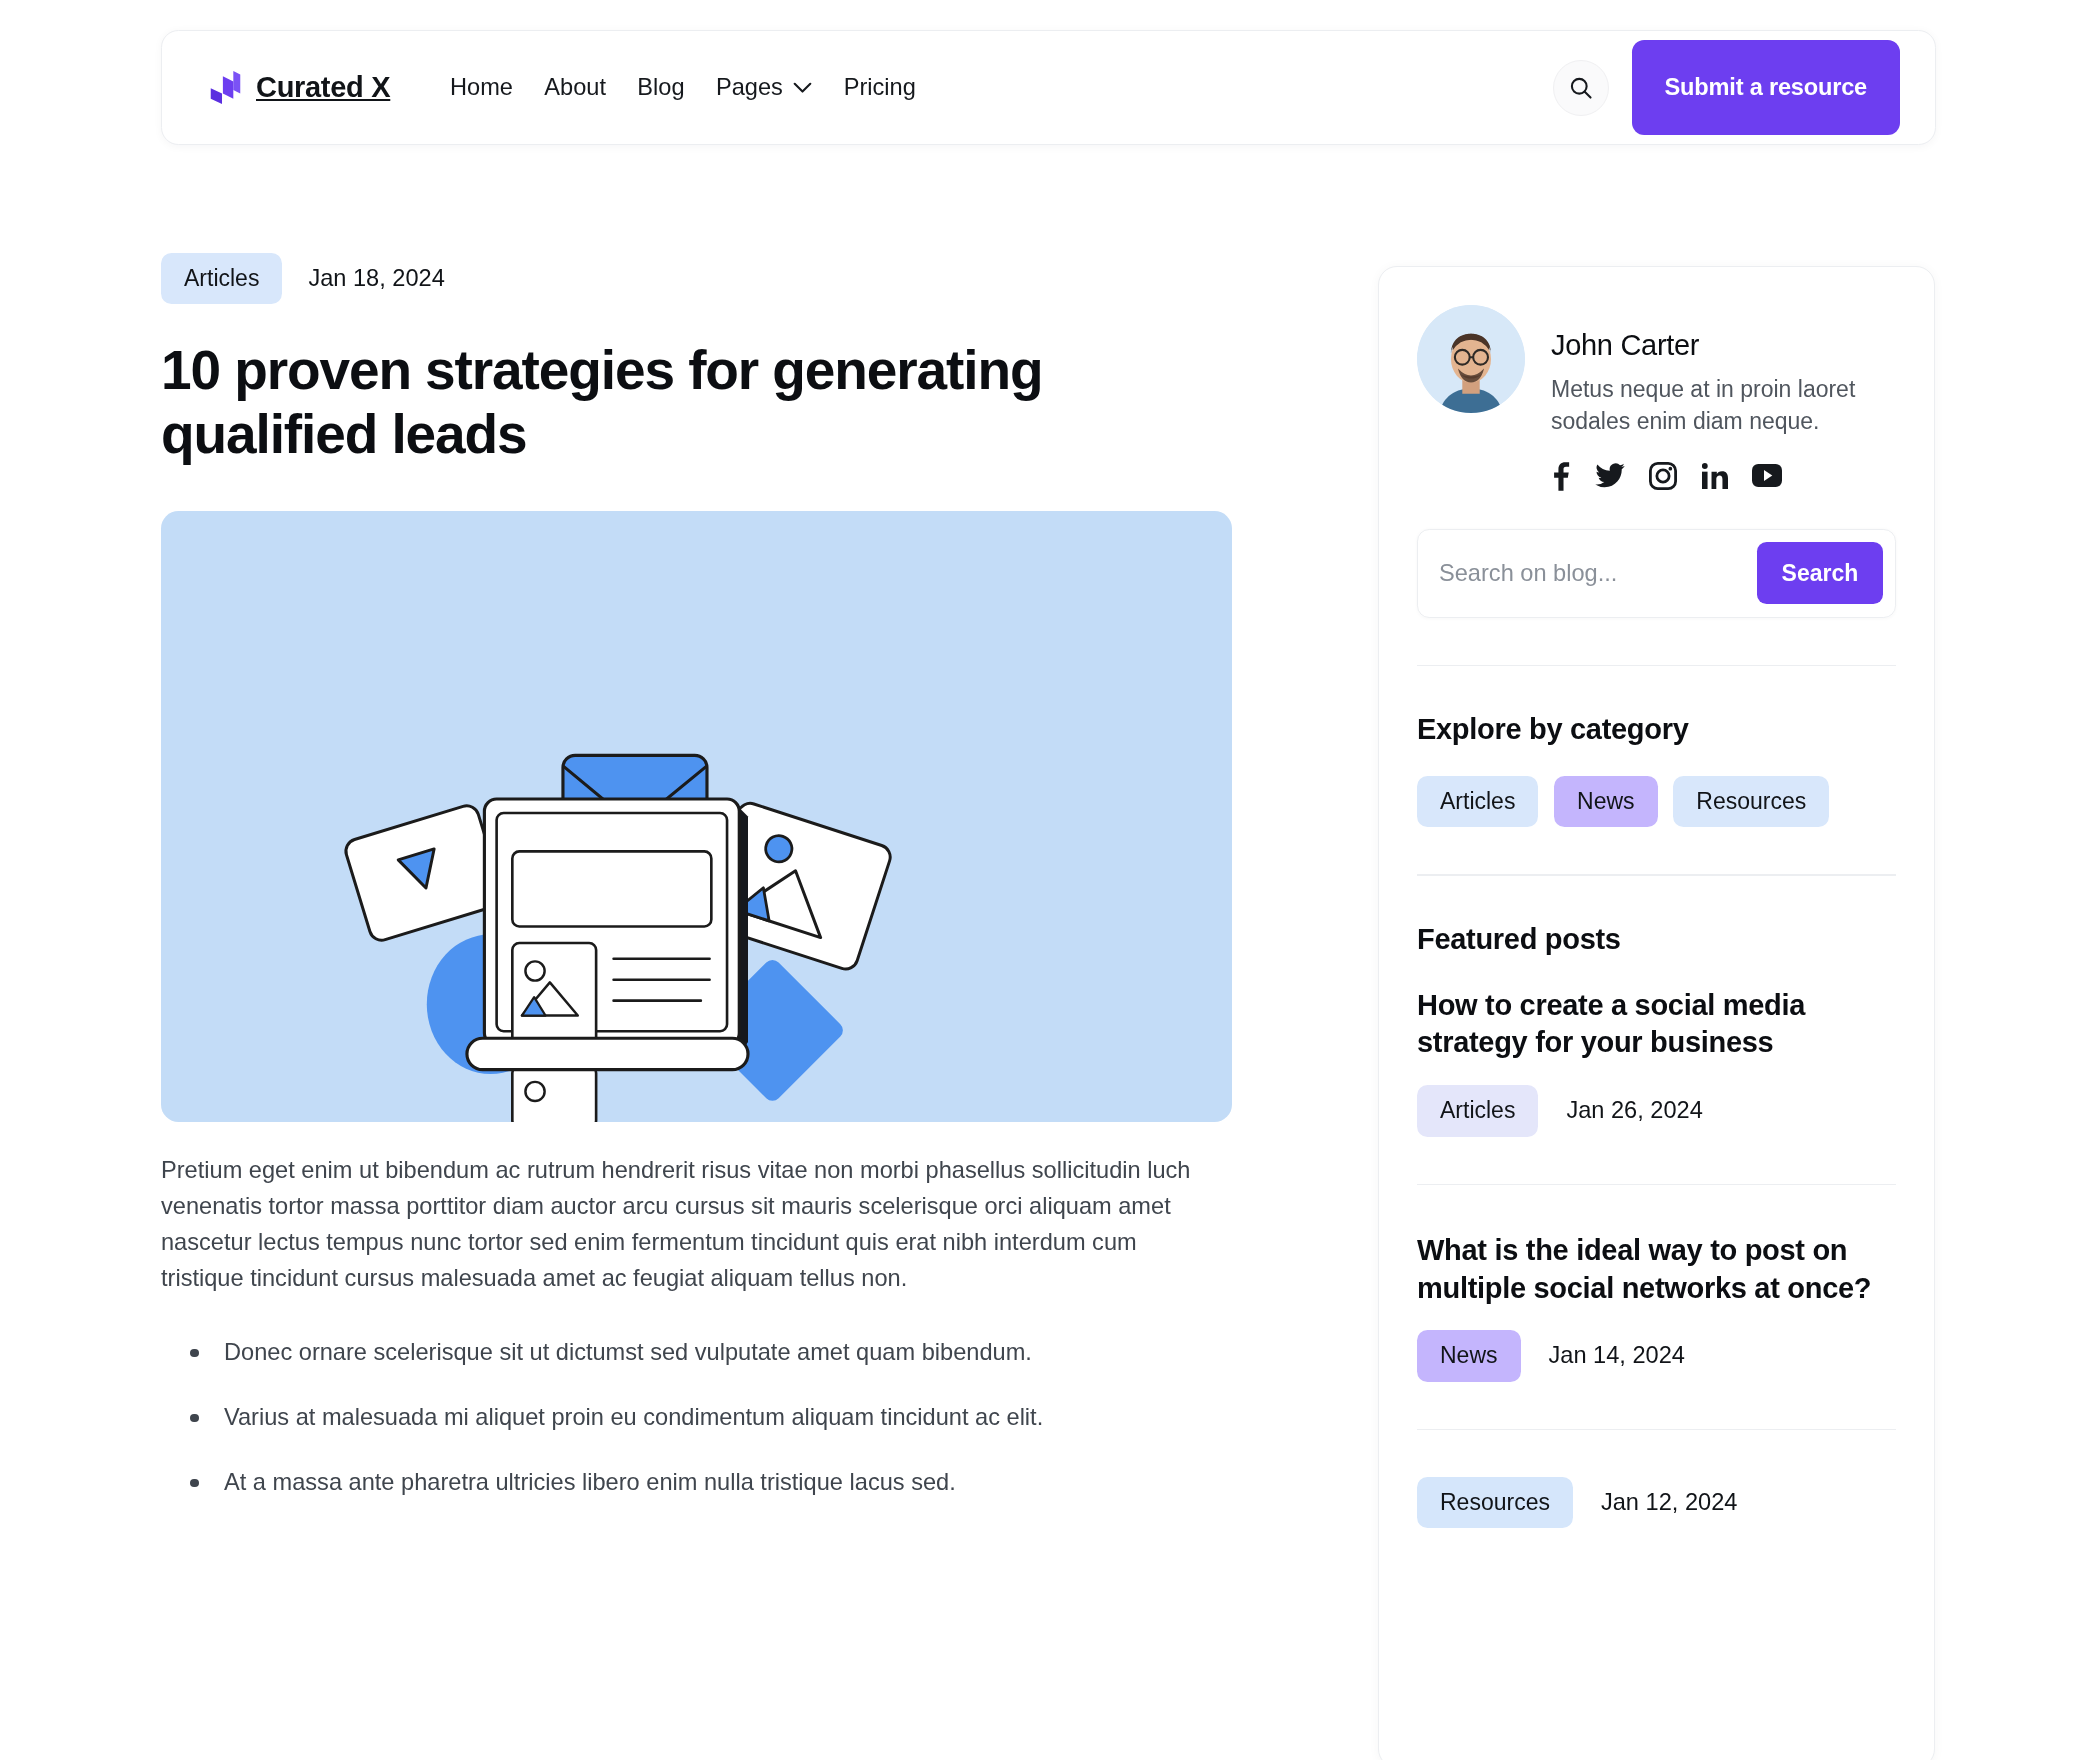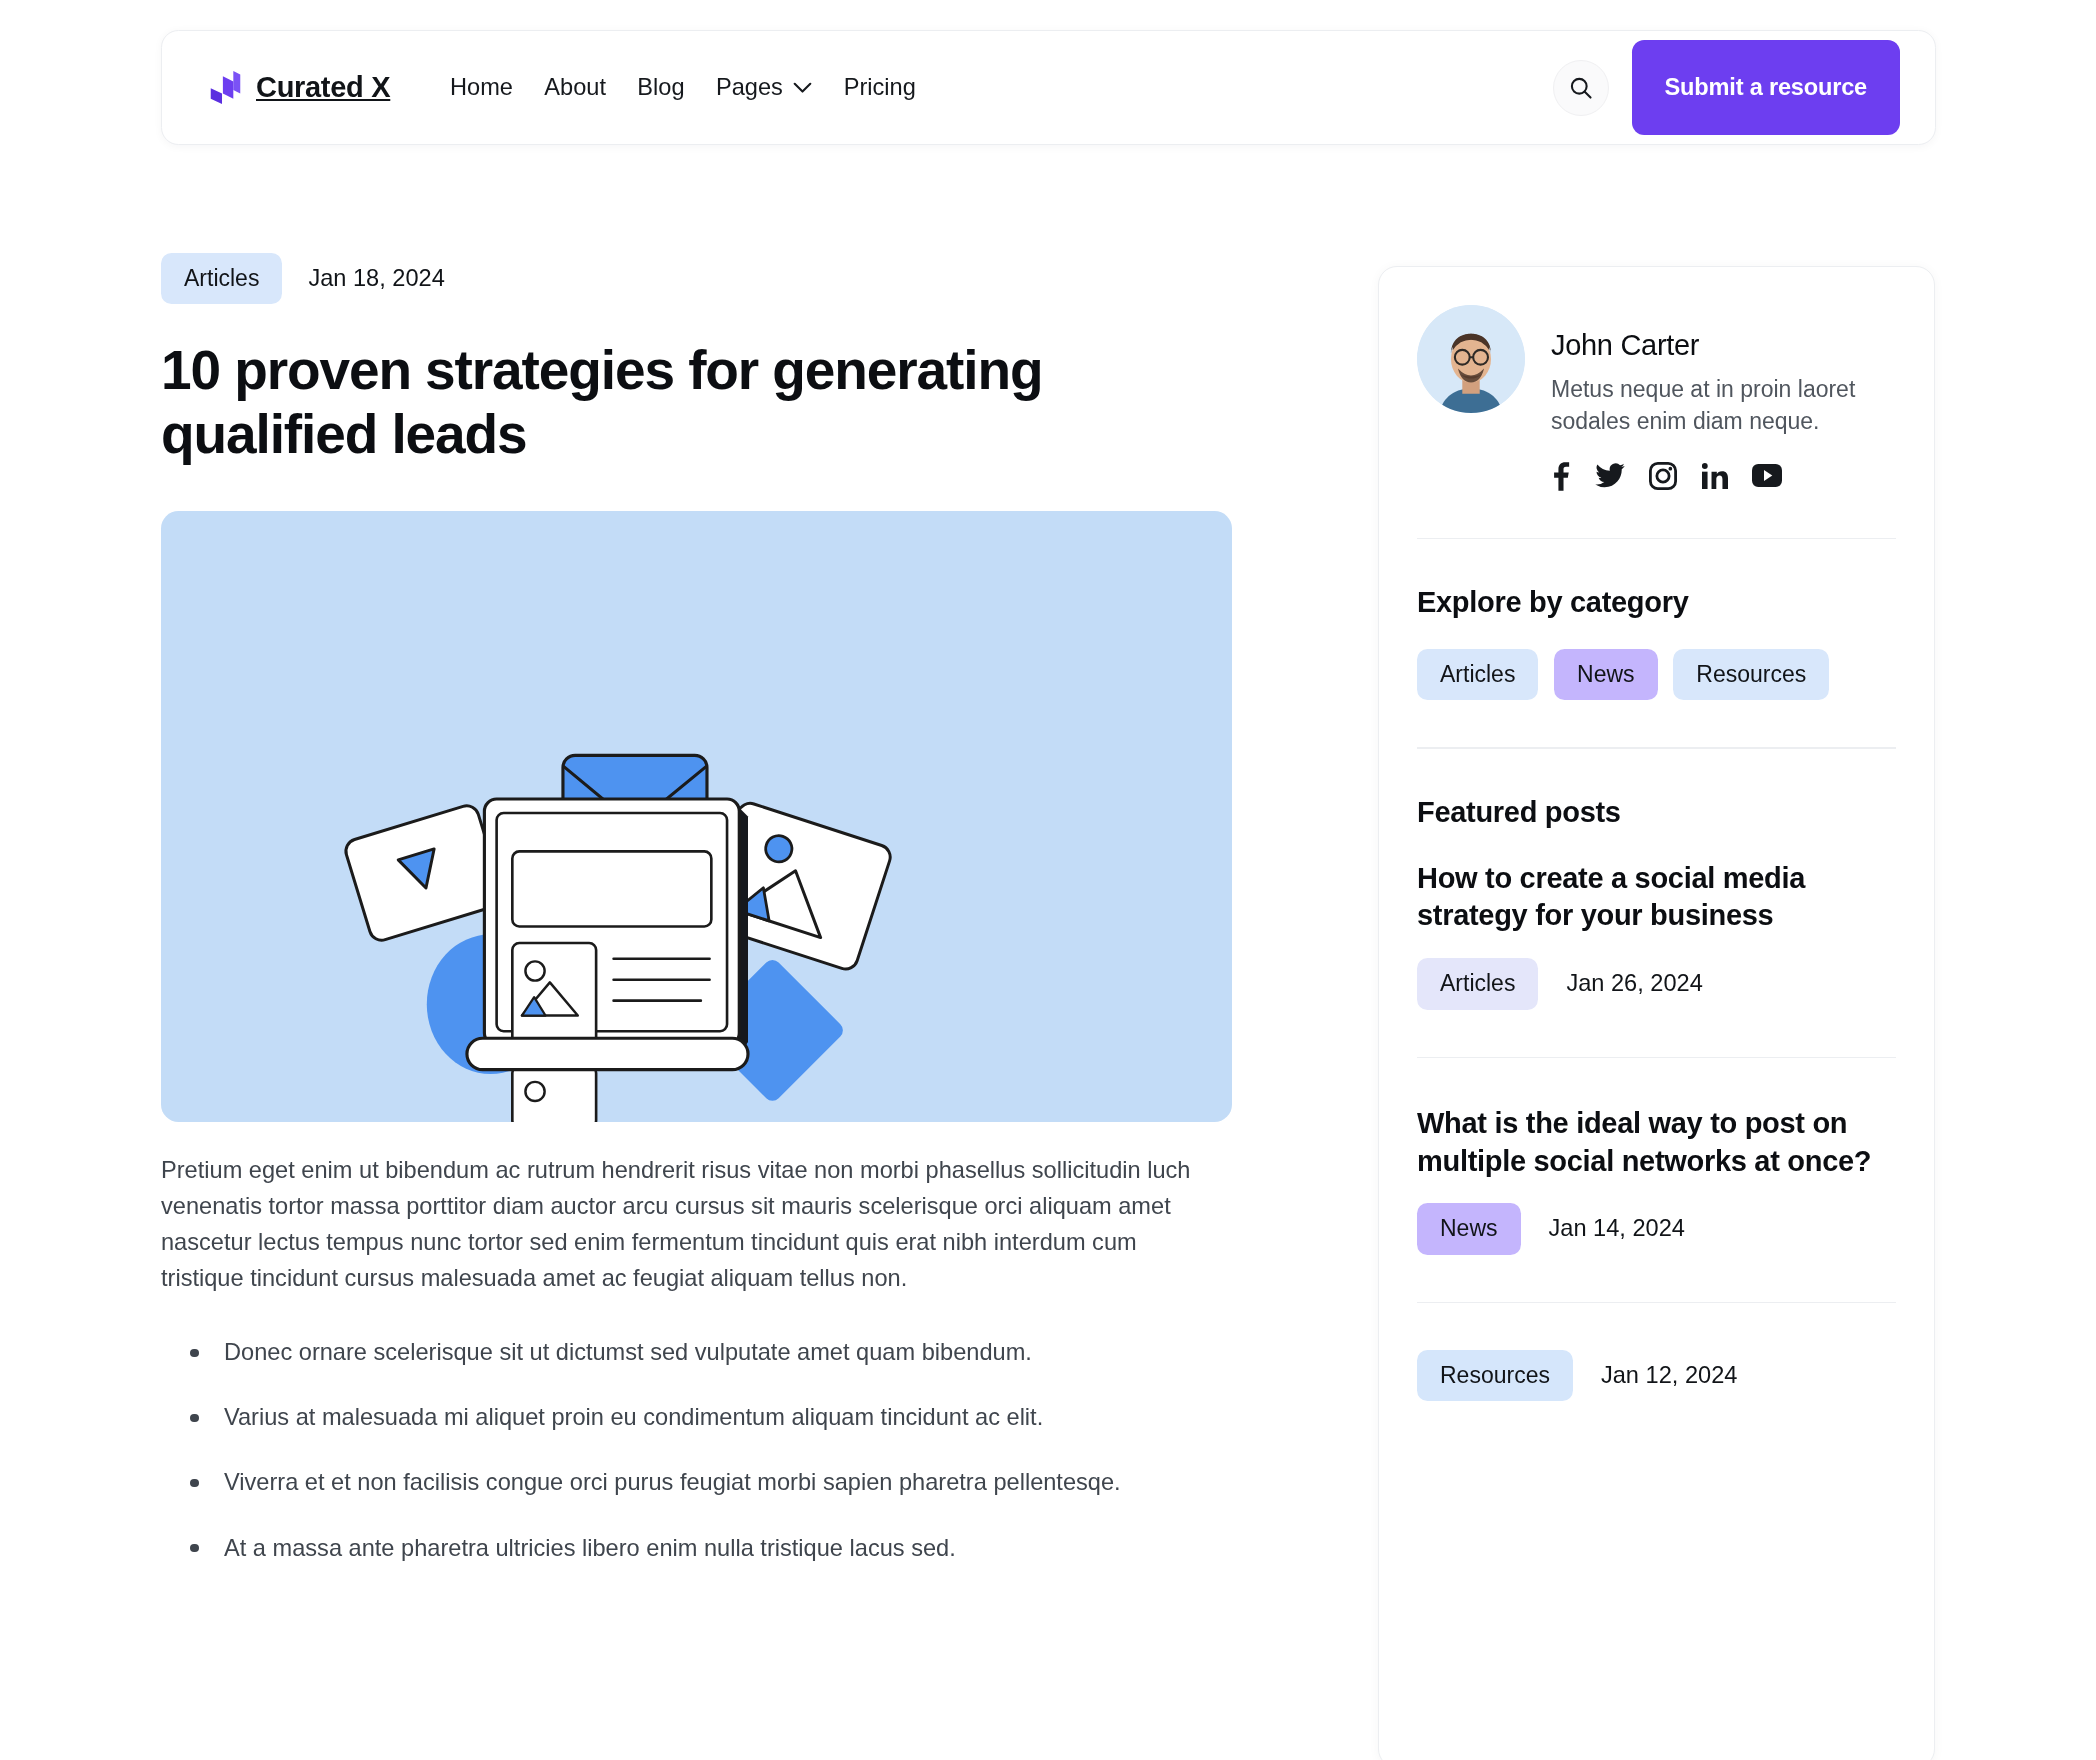--- a/index.html
+++ b/index.html
@@ -276,21 +276,20 @@
 
           <rect x="350" y="604" width="322" height="36" rx="18" fill="#fff" stroke="#1b1b1b" stroke-width="3.6"></rect>
         </svg>
       </div>
 
       <p class="body-text">Pretium eget enim ut bibendum ac rutrum hendrerit risus vitae non morbi phasellus sollicitudin luch venenatis tortor massa porttitor diam auctor arcu  cursus sit mauris scelerisque orci aliquam amet nascetur lectus tempus nunc tortor sed enim fermentum tincidunt quis erat nibh interdum cum tristique tincidunt cursus malesuada amet ac feugiat aliquam tellus non.</p>
 
       <ul class="bullets">
         <li>Donec ornare scelerisque sit ut dictumst sed vulputate amet quam bibendum.</li>
         <li>Varius at malesuada mi aliquet proin eu condimentum aliquam tincidunt ac elit.</li>
-        <li>Viverra et et non facilisis congue orci purus feugiat morbi sapien pharetra pellentesqe.</li>
         <li>At a massa ante pharetra ultricies libero enim nulla tristique lacus sed.</li>
       </ul>
     </article>
 
     <aside class="sidebar">
 
       <div class="author">
         <div class="avatar">
           <svg viewBox="0 0 124 124" width="108" height="108">
             <circle cx="62" cy="62" r="62" fill="#d7e8f8"></circle>
@@ -337,20 +336,24 @@
             <span class="social-ico">
               <svg width="30" height="23" viewBox="0 0 34 26">
                   <rect x="0" y="0" width="34" height="26" rx="7" fill="#16191d"></rect>
                   <path d="M13.6 6.8 L23 13 L13.6 19.2 Z" fill="#fff"></path>
                 </svg>
             </span>
           </div>
         </div>
       </div>
 
+      <div class="search-box">
+        <input type="text" placeholder="Search on blog..." style="">
+        <button class="btn-search">Search</button>
+      </div>
 
       <div class="divider"></div>
 
       <div>
         <div class="side-h">Explore by category</div>
         <div class="chips">
           <span class="badge badge-blue">Articles</span>
           <span class="badge badge-purple">News</span>
           <span class="badge badge-blue">Resources</span>
         </div>

